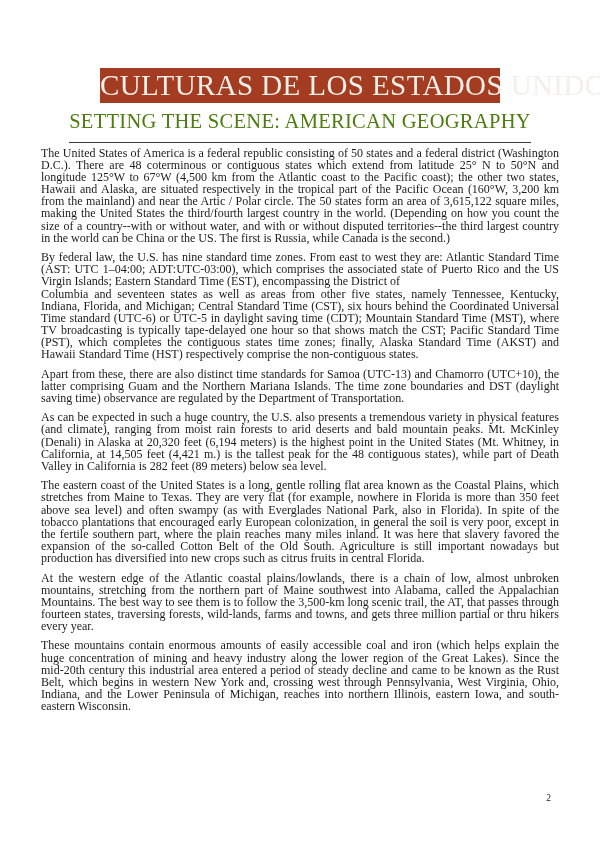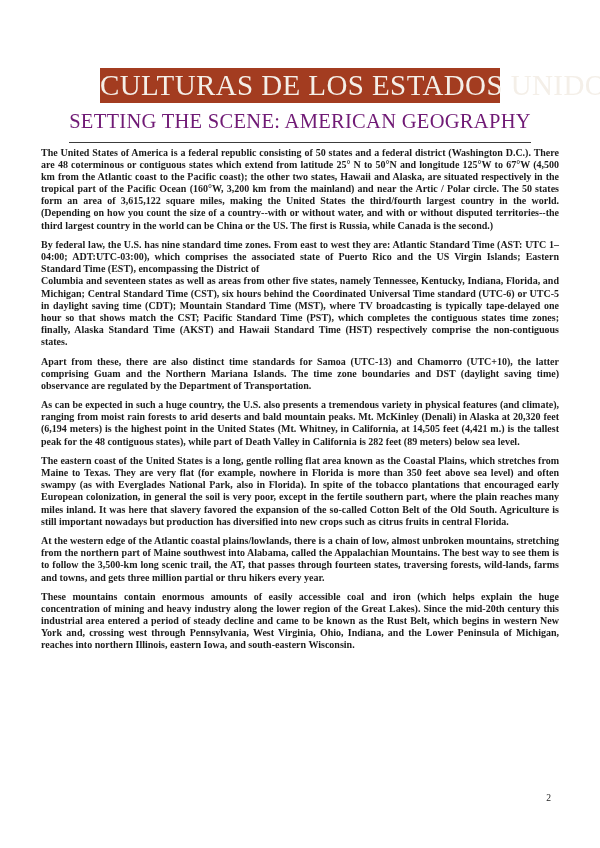--- a/index.html
+++ b/index.html
@@ -29,35 +29,34 @@
     text-align: center;
     line-height: 35px;
     letter-spacing: 0.4px;
     white-space: nowrap;
   }
   .subtitle {
     margin: 7px auto 0;
     text-align: center;
     font-size: 20.5px;
     font-weight: normal;
-    color: #701a75;
+    color: #4d7c0f;
     letter-spacing: 0.3px;
   }
   .rule {
     width: 462px;
     margin: 9px auto 0;
     border: 0;
     border-top: 1.4px solid #3c3c3c;
   }
   .body-text {
     margin: 4px 41px 1px 41px;
-    font-size: 10px;
+    font-size: 12px;
     line-height: 12.1px;
     text-align: justify;
-    font-weight: bold;
   }
   .body-text p {
     margin: 0 0 7.5px 0;
     white-space: pre-wrap;
   }
   .page-number {
     position: absolute;
     top: 792px;
     right: 49px;
     font-size: 9.6px;

